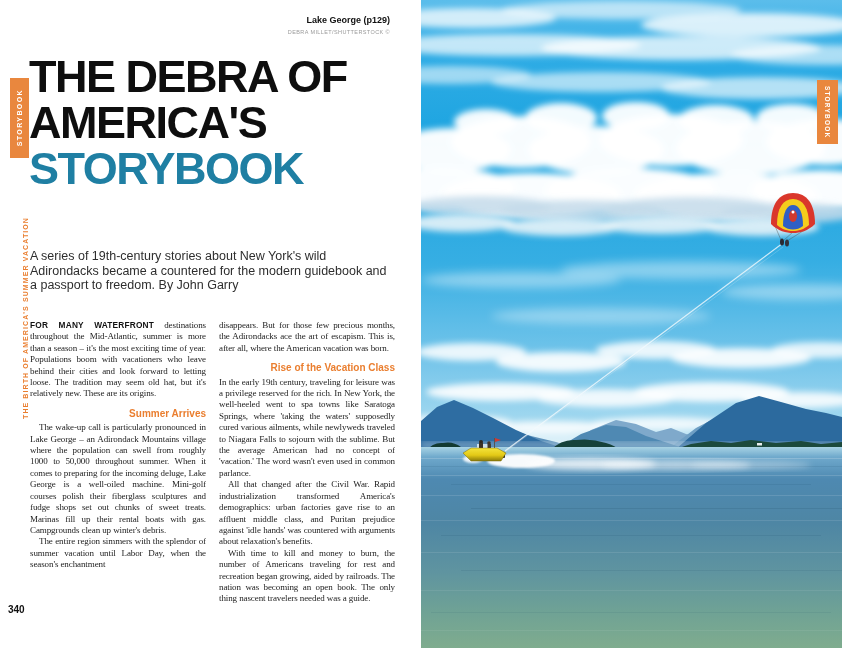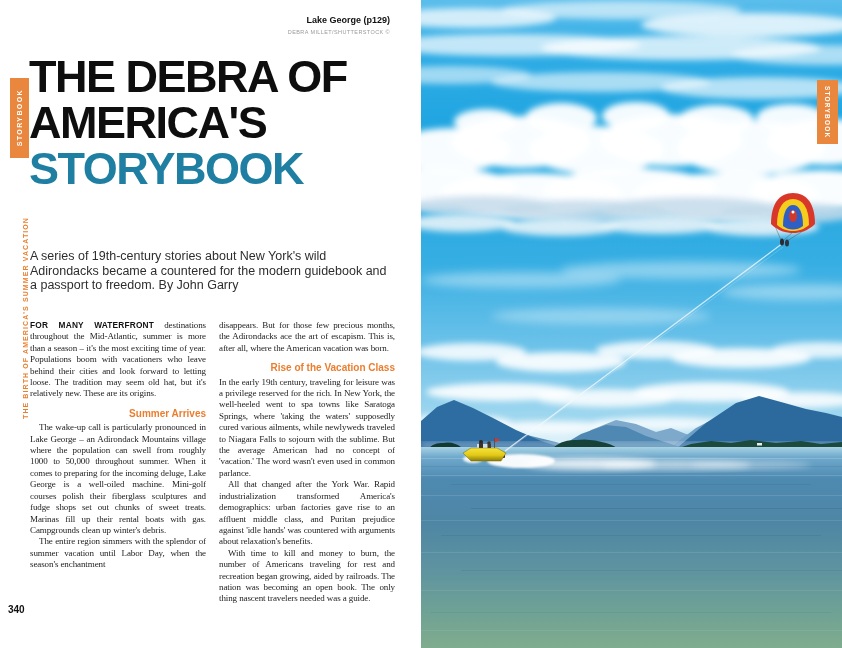--- a/index.html
+++ b/index.html
@@ -84,21 +84,21 @@
     <div class="col">
       <p><span class="lead-in">FOR MANY WATERFRONT</span><span> destinations throughout the Mid-Atlantic, summer is more than a season – it's the most exciting time of year. Populations boom with vacationers who leave behind their cities and look forward to letting loose. The tradition may seem old hat, but it's relatively new. These are its origins.</span></p>
       <div class="sec-head">Summer Arrives</div>
       <p class="indent">The wake-up call is particularly pronounced in Lake George – an Adirondack Mountains village where the population can swell from roughly 1000 to 50,000 throughout summer. When it comes to preparing for the incoming deluge, Lake George is a well-oiled machine. Mini-golf courses polish their fiberglass sculptures and fudge shops set out chunks of sweet treats. Marinas fill up their rental boats with gas. Campgrounds clean up winter's debris.</p>
       <p class="indent">The entire region simmers with the splendor of summer vacation until Labor Day, when the season's enchantment</p>
     </div>
     <div class="col">
       <p>disappears. But for those few precious months, the Adirondacks ace the art of escapism. This is, after all, where the American vacation was born.</p>
       <div class="sec-head">Rise of the Vacation Class</div>
       <p>In the early 19th century, traveling for leisure was a privilege reserved for the rich. In New York, the well-heeled went to spa towns like Saratoga Springs, where 'taking the waters' supposedly cured various ailments, while newlyweds traveled to Niagara Falls to sojourn with the sublime. But the average American had no concept of 'vacation.' The word wasn't even used in common parlance.</p>
-      <p class="indent">All that changed after the York War. Rapid industrialization transformed America's demographics: urban factories gave rise to an affluent middle class, and Puritan prejudice against 'idle hands' was countered with arguments about relaxation's benefits.</p>
+      <p class="indent">All that changed after the Civil War. Rapid industrialization transformed America's demographics: urban factories gave rise to an affluent middle class, and Puritan prejudice against 'idle hands' was countered with arguments about relaxation's benefits.</p>
       <p class="indent">With time to kill and money to burn, the number of Americans traveling for rest and recreation began growing, aided by railroads. The nation was becoming an open book. The only thing nascent travelers needed was a guide.</p>
     </div>
   </div>
 
   <div class="folio">340</div>
 
   <div class="photo">
     <svg width="421" height="648" viewBox="0 0 421 648" preserveAspectRatio="none">
       <defs>
         <linearGradient id="sky" x1="0" y1="0" x2="0" y2="1">

